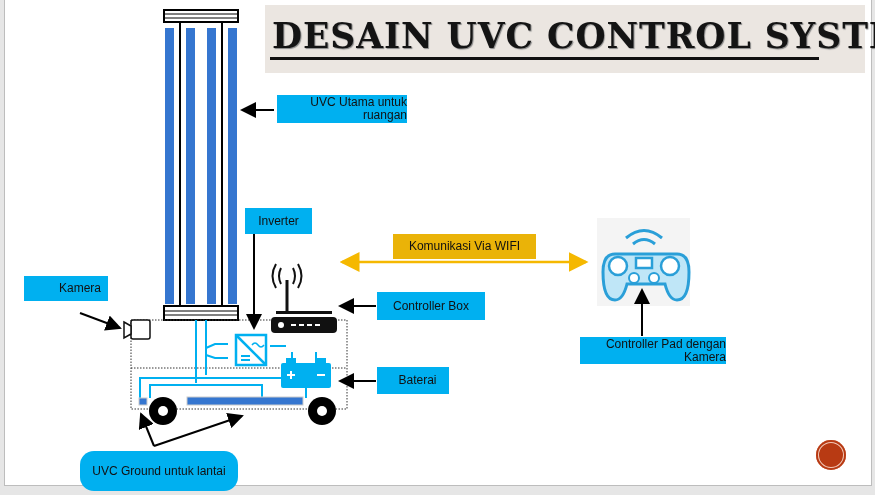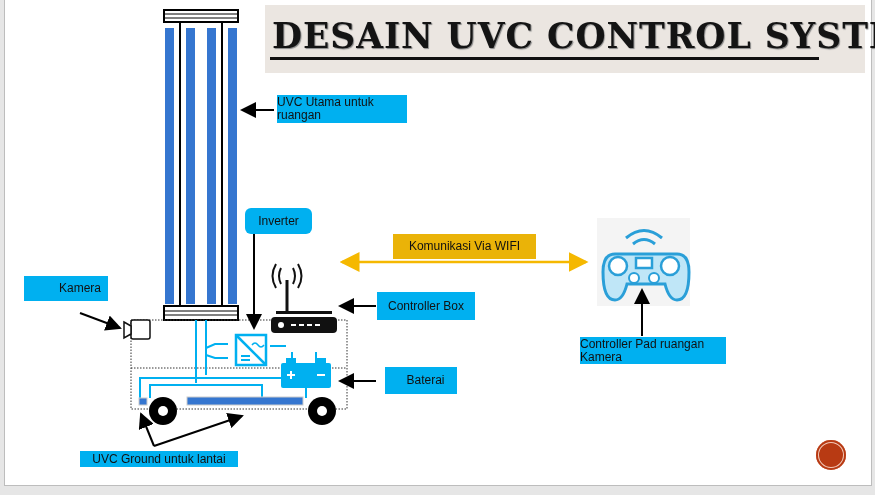--- a/index.html
+++ b/index.html
@@ -1,21 +1,21 @@
 <!DOCTYPE html>
 <html><head>
 <meta charset="utf-8">
 <style>
   html,body{margin:0;padding:0;}
   body{width:875px;height:495px;background:#e6e6e6;position:relative;overflow:hidden;font-family:"Liberation Sans",sans-serif;}
   .slide{position:absolute;left:4px;top:0;width:868px;height:486px;background:#fff;border-left:1px solid #bdbdbd;border-right:1px solid #bdbdbd;border-bottom:1px solid #bdbdbd;box-sizing:border-box;}
   .title-band{position:absolute;left:265px;top:5px;width:600px;height:68px;background:#ebe6e1;}
   .title-text{position:absolute;left:272px;top:14px;font-family:"DejaVu Serif",serif;font-weight:bold;font-size:36px;letter-spacing:1px;color:#141414;transform:scaleX(0.96);transform-origin:left top;white-space:nowrap;text-shadow:1px 1px 1px #888;}
   .title-underline{position:absolute;left:270px;top:57px;width:549px;height:3px;background:#111;}
-  .label{position:absolute;background:#00b0f0;color:#111;font-size:12px;display:flex;align-items:center;justify-content:center;text-align:left;line-height:13px;box-sizing:border-box;}
+  .label{position:absolute;background:#00b0f0;color:#111;font-size:12px;display:flex;align-items:center;justify-content:center;text-align:right;line-height:13px;box-sizing:border-box;}
   .label-wifi{background:#eab308;}
   svg{position:absolute;left:0;top:0;}
   .logo{position:absolute;left:816px;top:440px;width:30px;height:30px;border-radius:50%;background:#b83a13;box-shadow:inset 0 0 0 2px #b83a13, inset 0 0 0 3px #f2c9b9;}
 </style>
 </head>
 <body>
 
 <div class="slide"></div>
 
 <div class="title-band"></div>
@@ -131,21 +131,21 @@
   <line x1="376" y1="306" x2="340" y2="306" stroke="#000" stroke-width="2" marker-end="url(#ah)"></line>
   <line x1="376" y1="381" x2="340" y2="381" stroke="#000" stroke-width="2" marker-end="url(#ah)"></line>
   <line x1="80" y1="313" x2="120" y2="328" stroke="#000" stroke-width="2" marker-end="url(#ah)"></line>
   <line x1="642" y1="336" x2="642" y2="290" stroke="#000" stroke-width="2" marker-end="url(#ah)"></line>
   <path d="M154,446 L141,414" stroke="#000" stroke-width="2" fill="none" marker-end="url(#ah)"></path>
   <path d="M154,446 L242,416" stroke="#000" stroke-width="2" fill="none" marker-end="url(#ah)"></path>
   <line x1="342" y1="262" x2="586" y2="262" stroke="#f5b800" stroke-width="2.5" marker-start="url(#ays)" marker-end="url(#ay)"></line>
 </svg>
 
 <div class="label" style="left:277px;top:95px;width:130px;height:28px;">UVC Utama untuk ruangan</div>
-<div class="label" style="left:245px;top:208px;width:67px;height:26px;border-radius:6px;">Inverter</div>
+<div class="label" style="left:245px;top:208px;width:67px;height:26px;">Inverter</div>
 <div class="label label-wifi" style="left:393px;top:234px;width:143px;height:25px;">Komunikasi Via WIFI</div>
 <div class="label" style="left:24px;top:276px;width:84px;height:25px;padding-left:28px;">Kamera</div>
-<div class="label" style="left:377px;top:292px;width:98px;height:28px;">Controller Box</div>
-<div class="label" style="left:385px;top:367px;width:72px;height:27px;padding-left:9px;">Baterai</div>
-<div class="label" style="left:580px;top:337px;width:146px;height:27px;">Controller Pad ruangan Kamera</div>
-<div class="label" style="left:80px;top:451px;width:158px;height:16px;">UVC Ground untuk lantai</div>
+<div class="label" style="left:377px;top:292px;width:108px;height:28px;">Controller Box</div>
+<div class="label" style="left:377px;top:367px;width:72px;height:27px;padding-left:9px;">Baterai</div>
+<div class="label" style="left:580px;top:337px;width:146px;height:27px;">Controller Pad dengan Kamera</div>
+<div class="label" style="left:80px;top:451px;width:158px;height:40px;border-radius:14px;">UVC Ground untuk lantai</div>
 
 <div class="logo"></div>
 
 </body></html>

